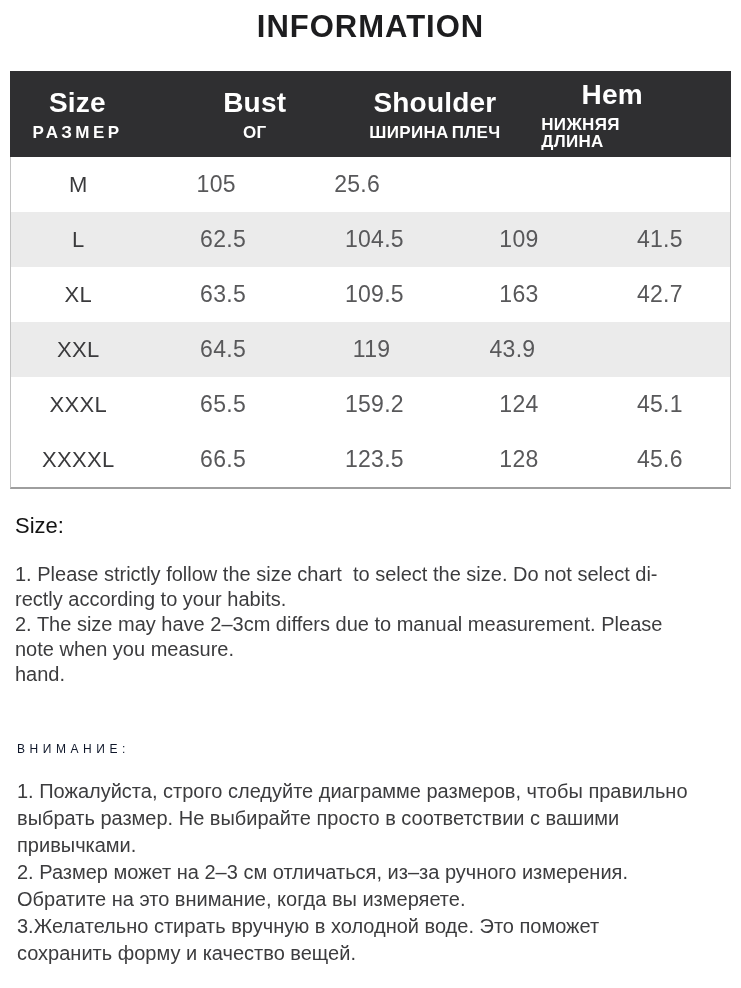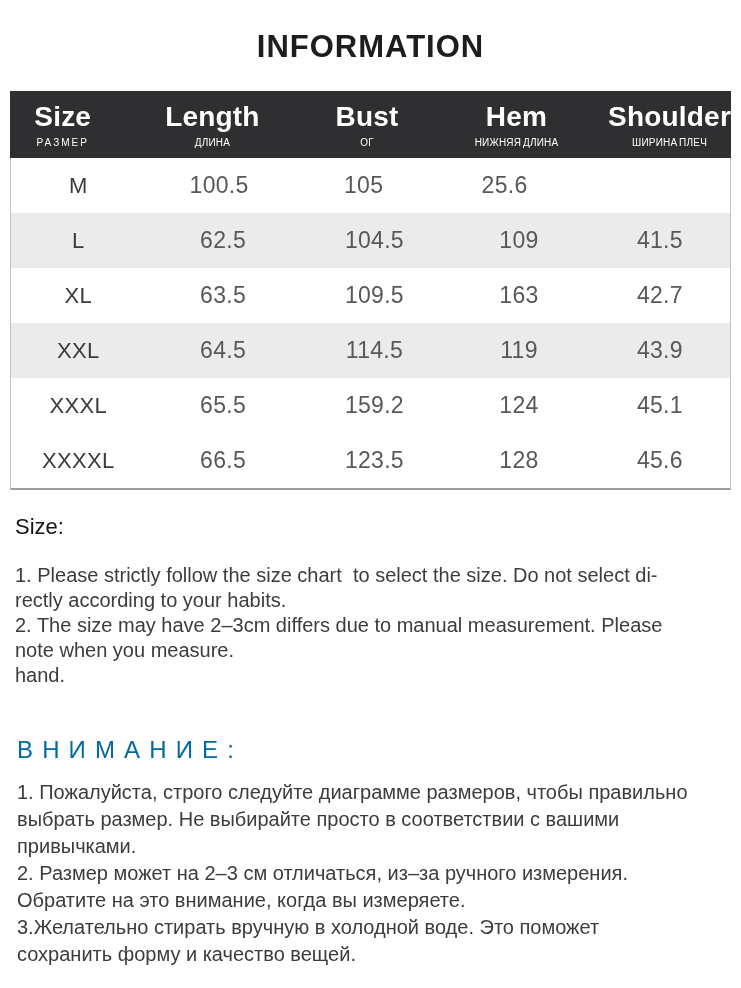--- a/index.html
+++ b/index.html
@@ -14,58 +14,59 @@
     --body-text:#3c3c3e;
   }
   *{box-sizing:border-box;margin:0;padding:0;}
   html,body{background:#ffffff;}
   body{
     width:741px;height:988px;overflow:hidden;
     font-family:"Liberation Sans","DejaVu Sans",sans-serif;
     color:var(--body-text);
   }
   .page-title{
-    margin-top:28px;
+    margin-top:8px;
     text-align:center;
     font-size:31px;
     line-height:38px;
     font-weight:bold;
     letter-spacing:1px;
     color:var(--title-color);
   }
   
   .size-table{
     margin:25px 10px 0 10px; 
     width:721px;
   }
   .thead{
     display:flex;
     background:var(--header-bg);
     color:var(--header-text);
-    height:67px;
+    height:86px;
     align-items:stretch;
     gap:36px;
   }
   .th{
     display:flex;flex-direction:column;
     align-items:center;justify-content:center;
     gap:7px;
     padding-top:2px;
   }
   .th .en{
     font-size:28px;
     font-weight:bold;
     letter-spacing:0.2px;
     line-height:1;
   }
   .th .ru{
-    font-size:10px;
+    font-size:17px;
     line-height:1;
     letter-spacing:0.02em;
     word-spacing:-0.12em;
+    font-weight:bold;
   }
   .th.c0 .ru{letter-spacing:0.2em;word-spacing:0;}
   .tbody{
     border:1px solid var(--border-color);
     border-top:none;
     border-bottom:2px solid var(--border-bottom-color);
   }
   .tr{
     display:flex;
     height:55px;
@@ -94,83 +95,77 @@
   .notes-en h2{
     font-size:22px;line-height:26px;font-weight:normal;color:#141414;
   }
   .notes-en .lines{margin-top:23px;}
   .notes-en .line{
     font-size:20px;line-height:25px;color:var(--body-text);
     white-space:pre-wrap;
   }
   .notes-ru{margin:50px 16px 0 17px;}
   .notes-ru h2{
-    font-size:24px;line-height:24px;font-weight:normal;color:#0369a1;
+    font-size:12px;line-height:24px;font-weight:normal;color:#0f172a;
     letter-spacing:0.38em;
   }
   .notes-ru .lines{margin-top:17px;}
   .notes-ru .line{
     font-size:20px;line-height:27px;color:var(--body-text);
     white-space:pre-wrap;
   }
 </style>
 </head>
 <body>
 
 <h1 class="page-title">INFORMATION</h1>
 
 <div class="size-table">
   <div class="thead">
     <div class="th c0">
       <div class="en">Size</div>
       <div class="ru">РАЗМЕР</div>
     </div>
-    <div class="th c1">
-      <div class="en">Length</div>
-      <div class="ru">ДЛИНА</div>
-    </div>
     <div class="th c2">
       <div class="en">Bust</div>
       <div class="ru">ОГ</div>
     </div>
+    <div class="th c4">
+      <div class="en">Shoulder</div>
+      <div class="ru">ШИРИНА ПЛЕЧ</div>
+    </div>
     <div class="th c3">
       <div class="en">Hem</div>
       <div class="ru">НИЖНЯЯ ДЛИНА</div>
     </div>
-    <div class="th c4">
-      <div class="en">Shoulder</div>
-      <div class="ru">ШИРИНА ПЛЕЧ</div>
-    </div>
   </div>
 
   <div class="tbody">
     <div class="tr">
       <div class="td c0 size">M</div>
-      <div class="td c2">100.5</div>
       <div class="td c3">105</div>
       <div class="td c4">25.6</div>
     </div>
     <div class="tr alt">
       <div class="td c0 size">L</div>
       <div class="td c1">62.5</div>
       <div class="td c2">104.5</div>
       <div class="td c3">109</div>
       <div class="td c4">41.5</div>
     </div>
     <div class="tr">
       <div class="td c0 size">XL</div>
       <div class="td c1">63.5</div>
       <div class="td c2">109.5</div>
       <div class="td c3">163</div>
       <div class="td c4">42.7</div>
     </div>
     <div class="tr alt">
       <div class="td c0 size">XXL</div>
       <div class="td c1">64.5</div>
-      <div class="td c2">114.5</div>
       <div class="td c3">119</div>
       <div class="td c4">43.9</div>
     </div>
     <div class="tr">
       <div class="td c0 size">XXXL</div>
       <div class="td c1">65.5</div>
       <div class="td c2">159.2</div>
       <div class="td c3">124</div>
       <div class="td c4">45.1</div>
     </div>

